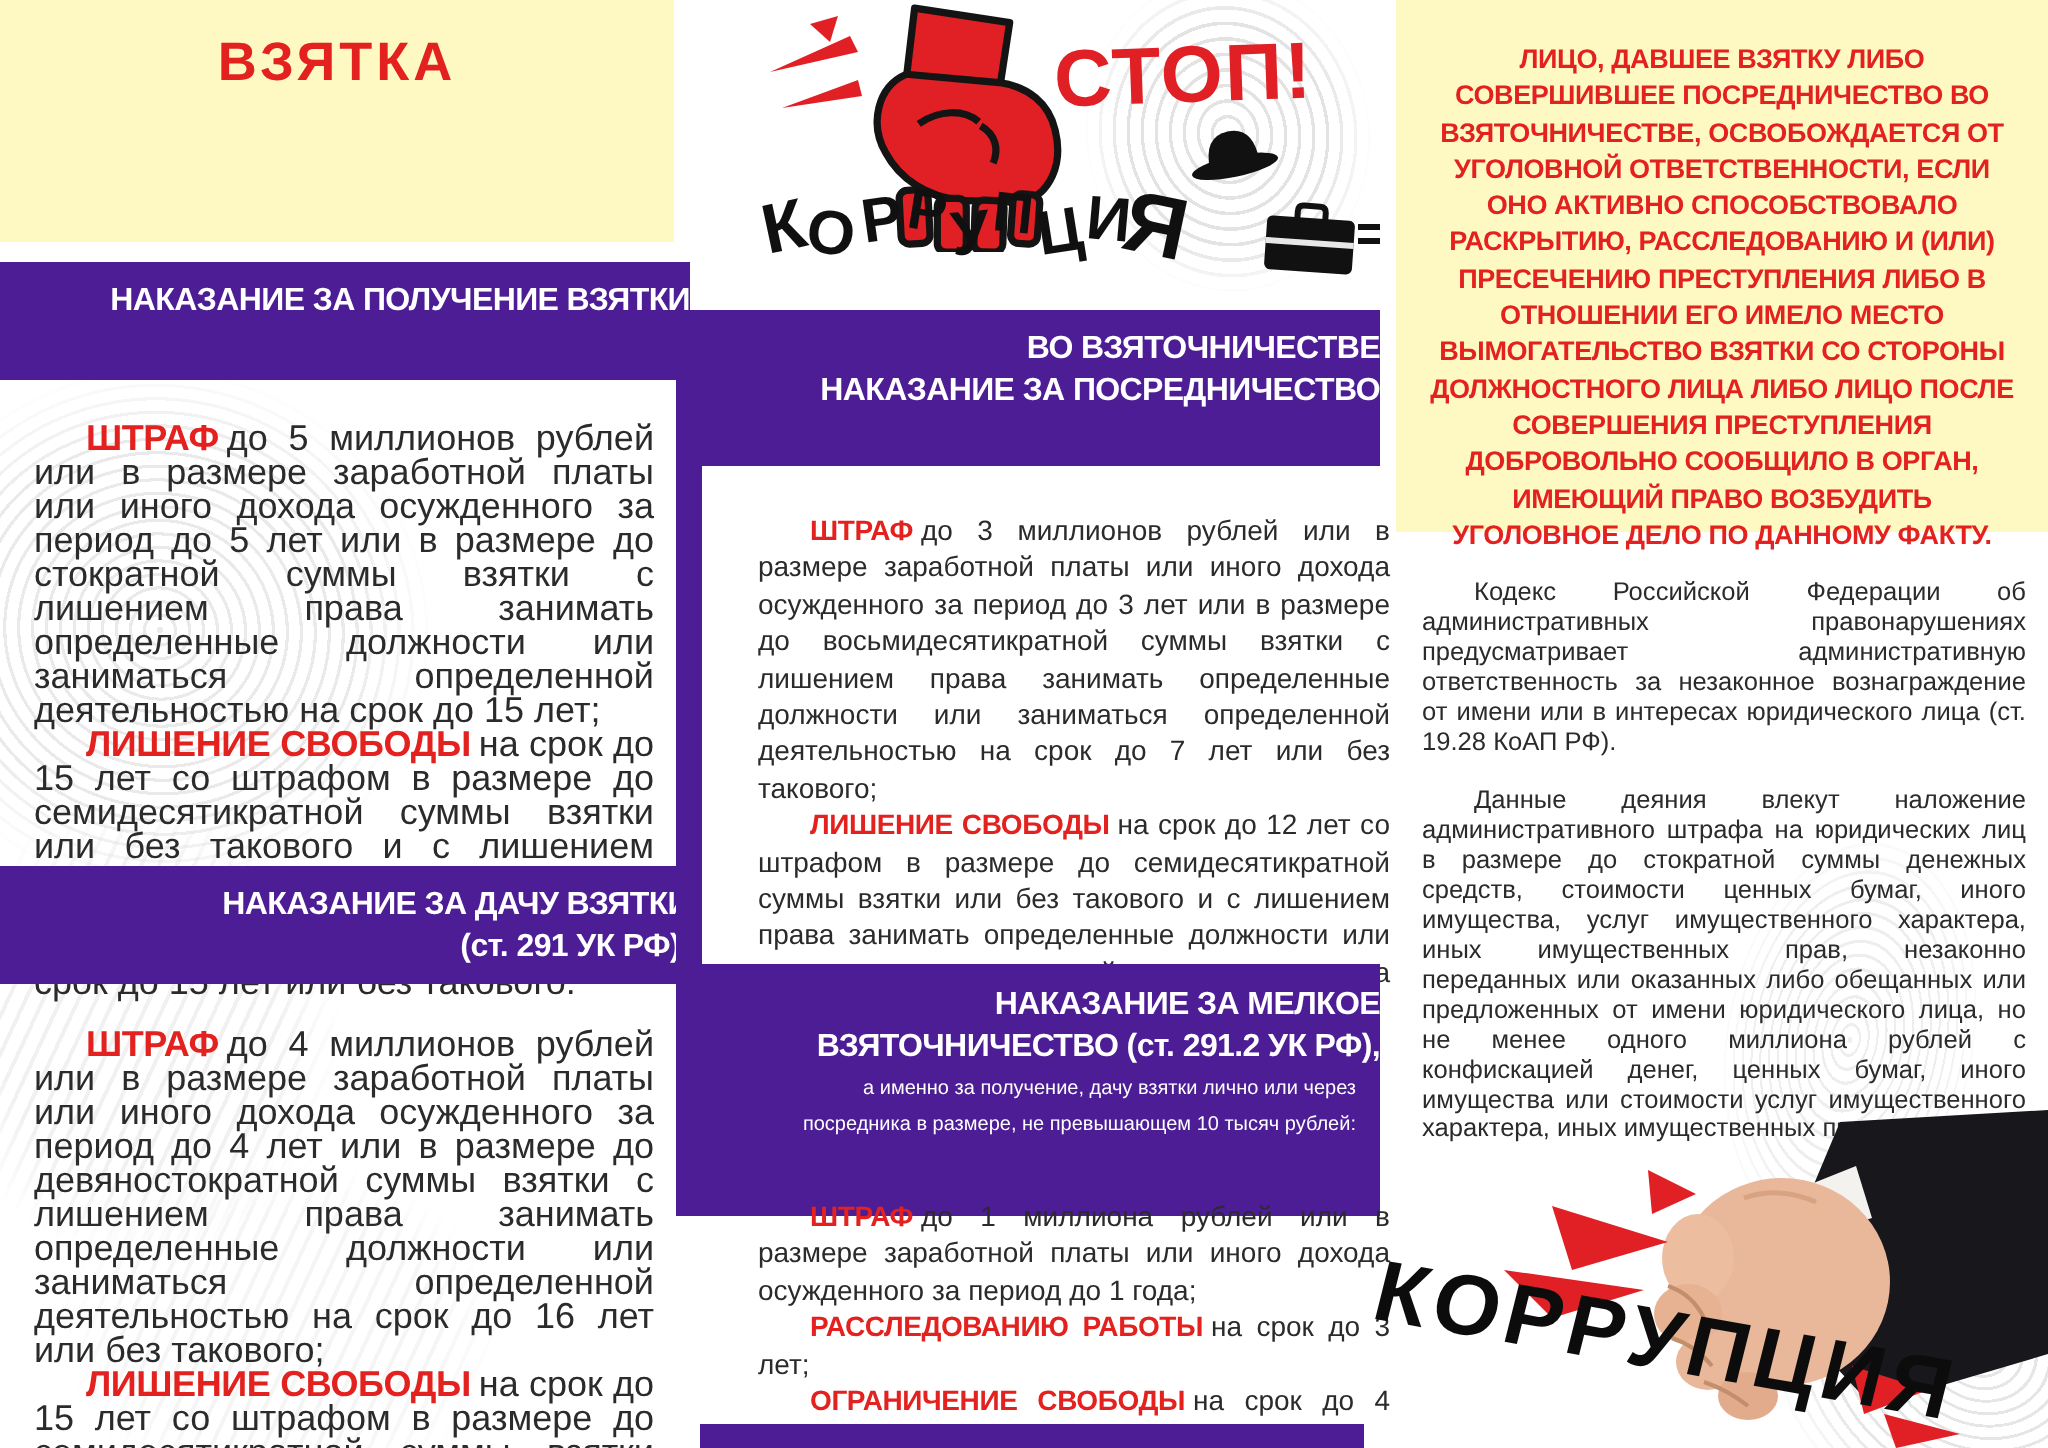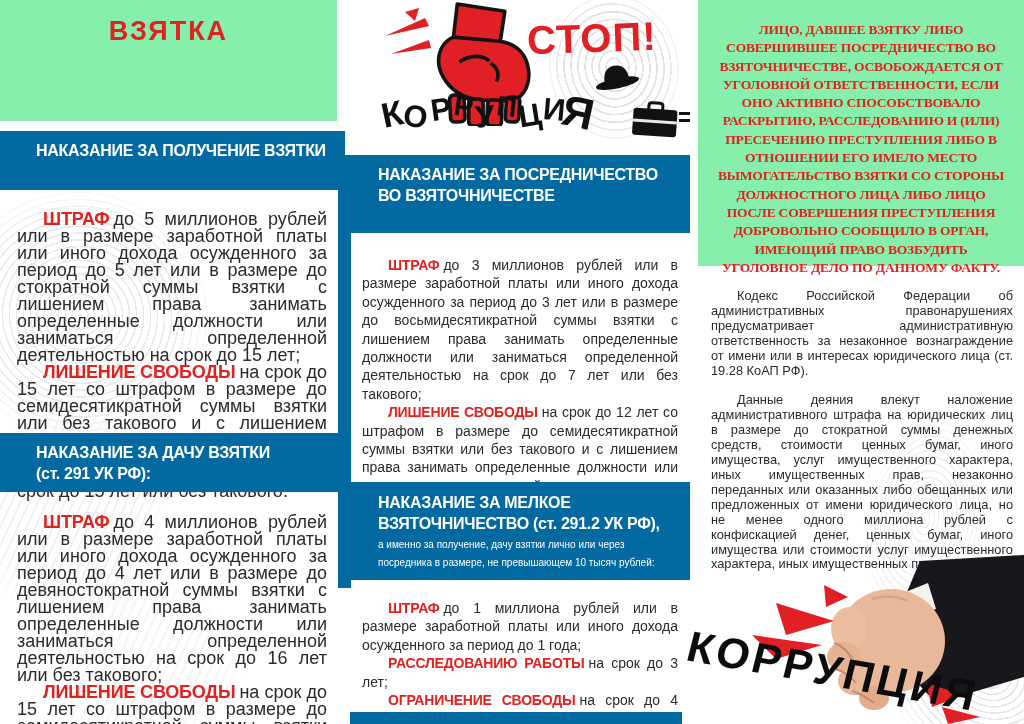--- a/index.html
+++ b/index.html
@@ -11,36 +11,36 @@
   .fp{position:absolute;border-radius:50%;
       background:repeating-radial-gradient(ellipse 50% 50% at 50% 50%, #c9c9c9 0 1.6px, transparent 1.6px 7px);
       -webkit-mask-image:radial-gradient(ellipse at center, #000 52%, transparent 72%);
       mask-image:radial-gradient(ellipse at center, #000 52%, transparent 72%);}
   .fp-lines{position:absolute;
       background:repeating-linear-gradient(115deg, #d4d4d4 0 2px, transparent 2px 8px);
       -webkit-mask-image:radial-gradient(ellipse at center, #000 50%, transparent 72%);
       mask-image:radial-gradient(ellipse at center, #000 50%, transparent 72%);}
 
   
-  .yellow{background:#86efac;}
-  .redbg{background:#0369a1;}
+  .yellow{background:#fef9c3;}
+  .redbg{background:#4c1d95;text-align:right;}
 
   .intro-title{font-weight:700;font-size:27px;letter-spacing:2px;color:#E3211F;text-align:center;margin:0;}
   .intro-text{font-size:14px;line-height:16px;color:#1e1e1e;text-align:center;margin:4px auto 0;width:306px;}
 
   .banner{color:#fff;}
   .banner .bline{font-weight:700;font-size:16px;letter-spacing:-0.3px;line-height:21px;white-space:nowrap;}
   .banner-note{font-weight:400;font-size:10px;line-height:17.5px;width:300px;margin-top:2px;}
 
   .body-col{color:#2b2b2b;}
   .body-col p{margin:0;text-indent:26px;text-align:justify;}
   .lead{color:#E3211F;font-weight:700;margin-right:4px;letter-spacing:-0.2px;}
 
   .bl{font-size:18px;line-height:17px;}
-  .bm{font-size:14px;line-height:18.4px;}
+  .bm{font-size:14px;line-height:18.4px;margin-left:17px;}
   .br{font-size:12.8px;line-height:14.9px;}
 
   .exempt{font-weight:700;font-size:13.5px;line-height:18.3px;letter-spacing:-0.2px;
           color:#E3211F;text-align:center;width:296px;margin:0 auto;}
 
   
   .stop-word{font-weight:700;font-size:40px;color:#E02024;transform:rotate(-2deg);letter-spacing:1px;}
   .logo-word{display:flex;gap:2px;font-weight:700;font-size:31px;color:#101010;}
   .logo-word .ch{display:inline-block;}
   .logo-word .ch1{transform:rotate(-12deg) translateY(2px);font-size:35px;}
@@ -131,45 +131,45 @@
       <rect x="1" y="8" width="44" height="27" rx="3" fill="#111"></rect>
       <rect x="1" y="19" width="44" height="3" fill="#fff" opacity="0.9"></rect>
     </svg>
     <div class="case-mark" style="left:334px;top:112px;"></div>
     <div class="case-mark" style="left:334px;top:119px;"></div>
   </div>
 
   <div class="abs redbg" style="left:338px;top:155px;width:13px;height:433px;"></div>
 
   <div class="abs redbg banner" style="left:338px;top:155px;width:352px;height:78px;padding:9px 0 0 40px;box-sizing:border-box;">
+    <div class="bline">ВО ВЗЯТОЧНИЧЕСТВЕ</div>
     <div class="bline">НАКАЗАНИЕ ЗА ПОСРЕДНИЧЕСТВО</div>
-    <div class="bline">ВО ВЗЯТОЧНИЧЕСТВЕ</div>
   </div>
 
   <div class="abs body-col bm" style="left:362px;top:256px;width:316px;">
     <p><span class="lead">ШТРАФ</span><span>до 3 миллионов рублей или в размере заработной платы или иного дохода осужденного за период до 3 лет или в размере до восьмидесятикратной суммы взятки с лишением права занимать определенные должности или заниматься определенной деятельностью на срок до 7 лет или без такового;</span></p>
     <p><span class="lead">ЛИШЕНИЕ СВОБОДЫ</span><span>на срок до 12 лет со штрафом в размере до семидесятикратной суммы взятки или без такового и с лишением права занимать определенные должности или заниматься определенной деятельностью на срок до 7 лет или без такового.</span></p>
   </div>
 
-  <div class="abs redbg banner" style="left:338px;top:482px;width:352px;height:98px;padding:10px 0 0 40px;box-sizing:border-box;">
+  <div class="abs redbg banner" style="left:338px;top:482px;width:352px;height:126px;padding:10px 0 0 40px;box-sizing:border-box;">
     <div class="bline">НАКАЗАНИЕ ЗА МЕЛКОЕ</div>
     <div class="bline">ВЗЯТОЧНИЧЕСТВО (ст. 291.2 УК РФ),</div>
     <div class="banner-note">а именно за получение, дачу взятки лично или через посредника в размере, не превышающем 10 тысяч рублей:</div>
   </div>
 
   <div class="abs body-col bm" style="left:362px;top:599px;width:316px;">
     <p><span class="lead">ШТРАФ</span><span>до 1 миллиона рублей или в размере заработной платы или иного дохода осужденного за период до 1 года;</span></p>
     <p><span class="lead">РАССЛЕДОВАНИЮ РАБОТЫ</span><span>на срок до 3 лет;</span></p>
     <p><span class="lead">ОГРАНИЧЕНИЕ СВОБОДЫ</span><span>на срок до 4 лет;</span></p>
 
   </div>
 
   <div class="abs redbg" style="left:350px;top:712px;width:332px;height:12px;"></div>
 
-  <div class="abs yellow" style="left:698px;top:0;width:326px;height:266px;padding-top:21px;box-sizing:border-box;font-family:Liberation Serif, serif;">
+  <div class="abs yellow" style="left:698px;top:0;width:326px;height:266px;padding-top:21px;box-sizing:border-box;">
     <div class="exempt">ЛИЦО, ДАВШЕЕ ВЗЯТКУ ЛИБО СОВЕРШИВШЕЕ ПОСРЕДНИЧЕСТВО ВО ВЗЯТОЧНИЧЕСТВЕ, ОСВОБОЖДАЕТСЯ ОТ УГОЛОВНОЙ ОТВЕТСТВЕННОСТИ, ЕСЛИ ОНО АКТИВНО СПОСОБСТВОВАЛО РАСКРЫТИЮ, РАССЛЕДОВАНИЮ И (ИЛИ) ПРЕСЕЧЕНИЮ ПРЕСТУПЛЕНИЯ ЛИБО В ОТНОШЕНИИ ЕГО ИМЕЛО МЕСТО ВЫМОГАТЕЛЬСТВО ВЗЯТКИ СО СТОРОНЫ ДОЛЖНОСТНОГО ЛИЦА ЛИБО ЛИЦО ПОСЛЕ СОВЕРШЕНИЯ ПРЕСТУПЛЕНИЯ ДОБРОВОЛЬНО СООБЩИЛО В ОРГАН, ИМЕЮЩИЙ ПРАВО ВОЗБУДИТЬ УГОЛОВНОЕ ДЕЛО ПО ДАННОМУ ФАКТУ.</div>
   </div>
 
   <div class="abs body-col br" style="left:711px;top:289px;width:302px;">
     <p style="margin-bottom:15px;">Кодекс Российской Федерации об административных правонарушениях предусматривает административную ответственность за незаконное вознаграждение от имени или в интересах юридического лица (ст. 19.28 КоАП РФ).</p>
     <p>Данные деяния влекут наложение административного штрафа на юридических лиц в размере до стократной суммы денежных средств, стоимости ценных бумаг, иного имущества, услуг имущественного характера, иных имущественных прав, незаконно переданных или оказанных либо обещанных или предложенных от имени юридического лица, но не менее одного миллиона рублей с конфискацией денег, ценных бумаг, иного имущества или стоимости услуг имущественного характера, иных имущественных прав.</p>
   </div>
 
   <svg class="abs" style="left:684px;top:555px;" width="340" height="169" viewBox="0 0 340 169">
     <polygon points="236,6 340,0 340,122 252,148 200,92" fill="#17171C"></polygon>

